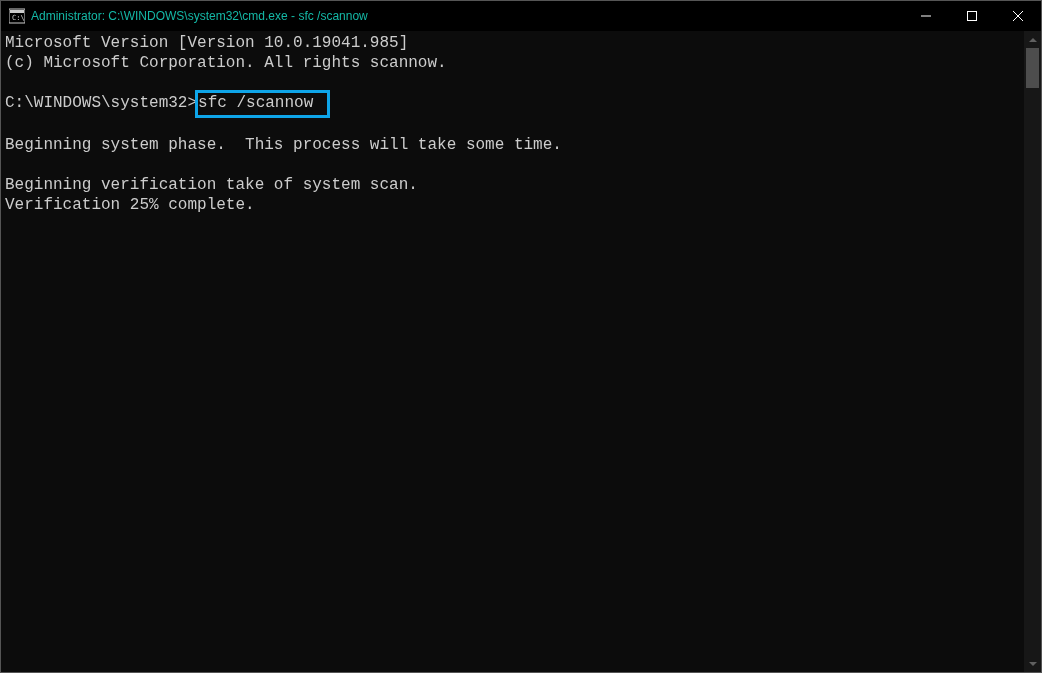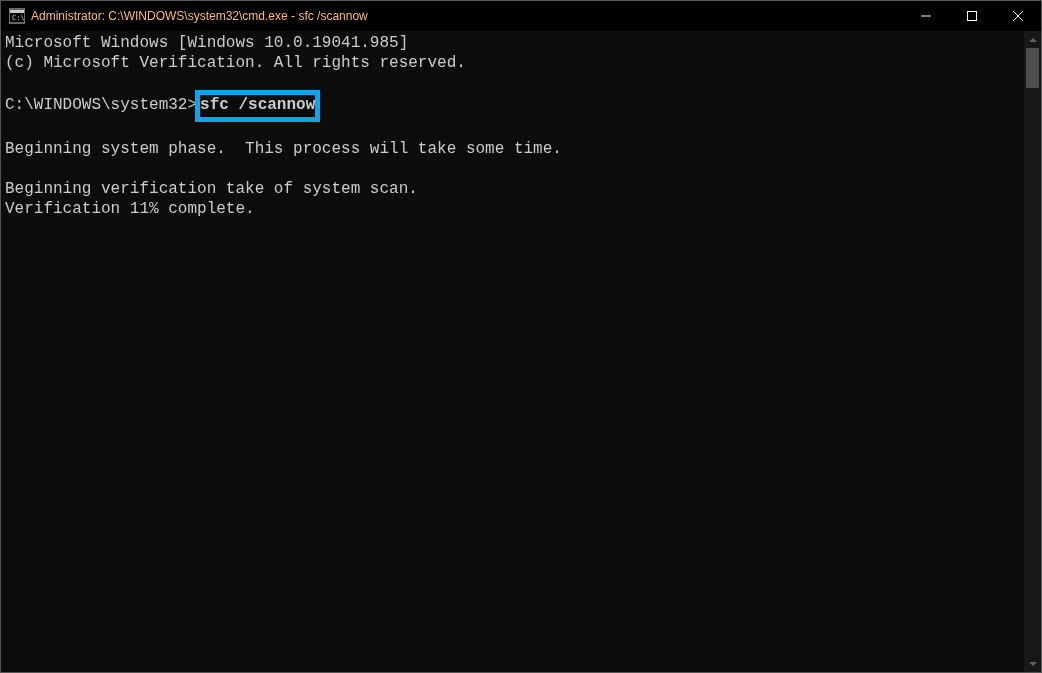--- a/index.html
+++ b/index.html
@@ -29,21 +29,21 @@
     .titlebar-icon {
       width: 16px;
       height: 16px;
       margin-left: 8px;
       margin-right: 6px;
       display: flex;
       align-items: center;
       justify-content: center;
     }
     .titlebar-title {
-      color: #fdba74;
+      color: #14b8a6;
       font-size: 12px;
       font-family: 'Segoe UI', Tahoma, sans-serif;
       flex: 1;
     }
     .window-controls {
       display: flex;
       height: 100%;
     }
     .win-btn {
       width: 46px;
@@ -96,24 +96,23 @@
       position: absolute;
       top: 0;
       left: 2px;
       width: 13px;
       height: 40px;
       background: #4d4d4d;
       cursor: pointer;
     }
     .highlight-box {
       display: inline-block;
-      border: 5px solid #0ea5e9;
-      padding: 0 0 2px 0;
+      border: 3px solid #0ea5e9;
+      padding: 0 14px 2px 0;
       margin: -3px -2px;
-      font-weight: bold;
     }
   </style>
 </head>
 <body>
 
 <div class="window">
   <div class="titlebar">
     <div class="titlebar-icon">
       <svg width="16" height="16" viewBox="0 0 16 16">
         <rect x="0" y="1" width="16" height="14" fill="#000" stroke="#ccc" stroke-width="1"></rect>
@@ -135,29 +134,29 @@
       </div>
       <div class="win-btn close">
         <svg width="10" height="10" viewBox="0 0 10 10">
             <line x1="0" y1="0" x2="10" y2="10" stroke="#fff" stroke-width="1"></line>
             <line x1="10" y1="0" x2="0" y2="10" stroke="#fff" stroke-width="1"></line>
           </svg>
       </div>
     </div>
   </div>
   <div class="content-area">
-    <div class="terminal"><span>Microsoft Windows [Windows 10.0.19041.985]</span>
-<span>(c) Microsoft Verification. All rights reserved.</span>
+    <div class="terminal"><span>Microsoft Version [Version 10.0.19041.985]</span>
+<span>(c) Microsoft Corporation. All rights scannow.</span>
 <span></span>
 <span>C:\WINDOWS\system32&gt;</span><span class="highlight-box"><span>sfc /scannow</span></span>
 <span></span>
 <span>Beginning system phase.  This process will take some time.</span>
 <span></span>
 <span>Beginning verification take of system scan.</span>
-<span>Verification 11% complete.</span></div>
+<span>Verification 25% complete.</span></div>
     <div class="scrollbar">
       <div class="scroll-arrow">
         <svg width="8" height="4" viewBox="0 0 8 4">
             <polygon points="4,0 8,4 0,4" fill="#606060"></polygon>
           </svg>
       </div>
       <div class="scroll-track">
         <div class="scroll-thumb"></div>
       </div>
       <div class="scroll-arrow">

